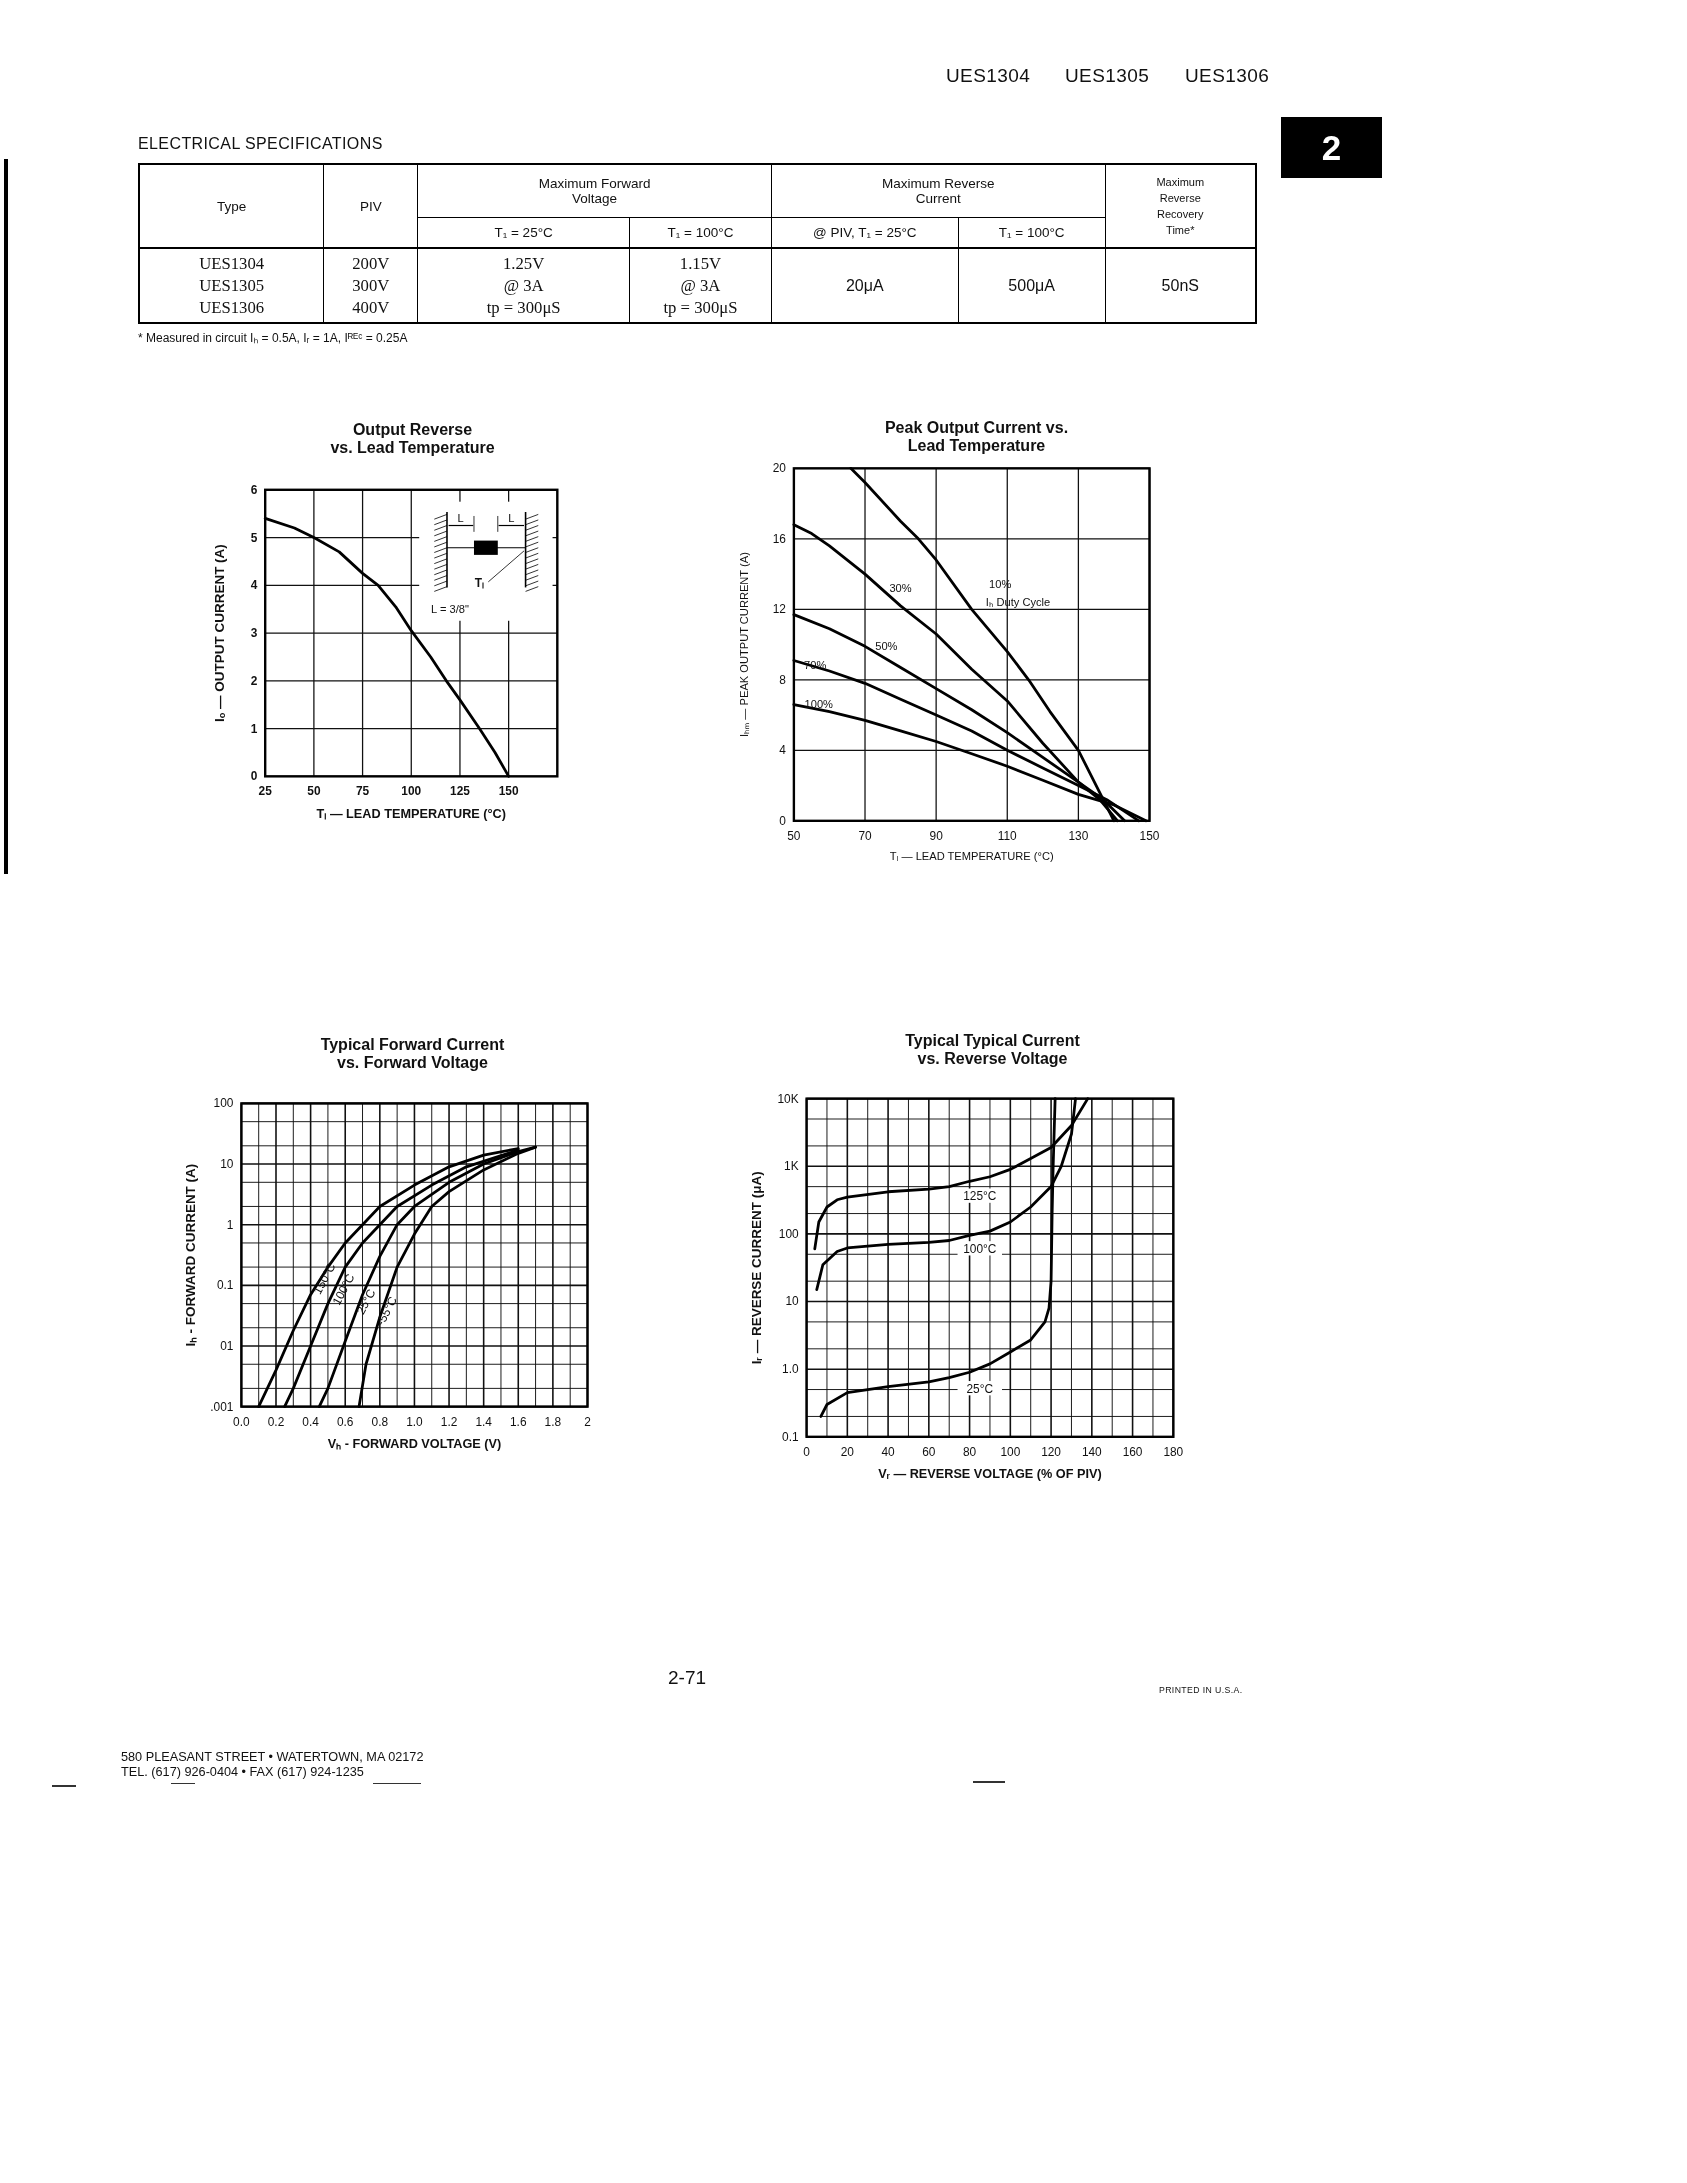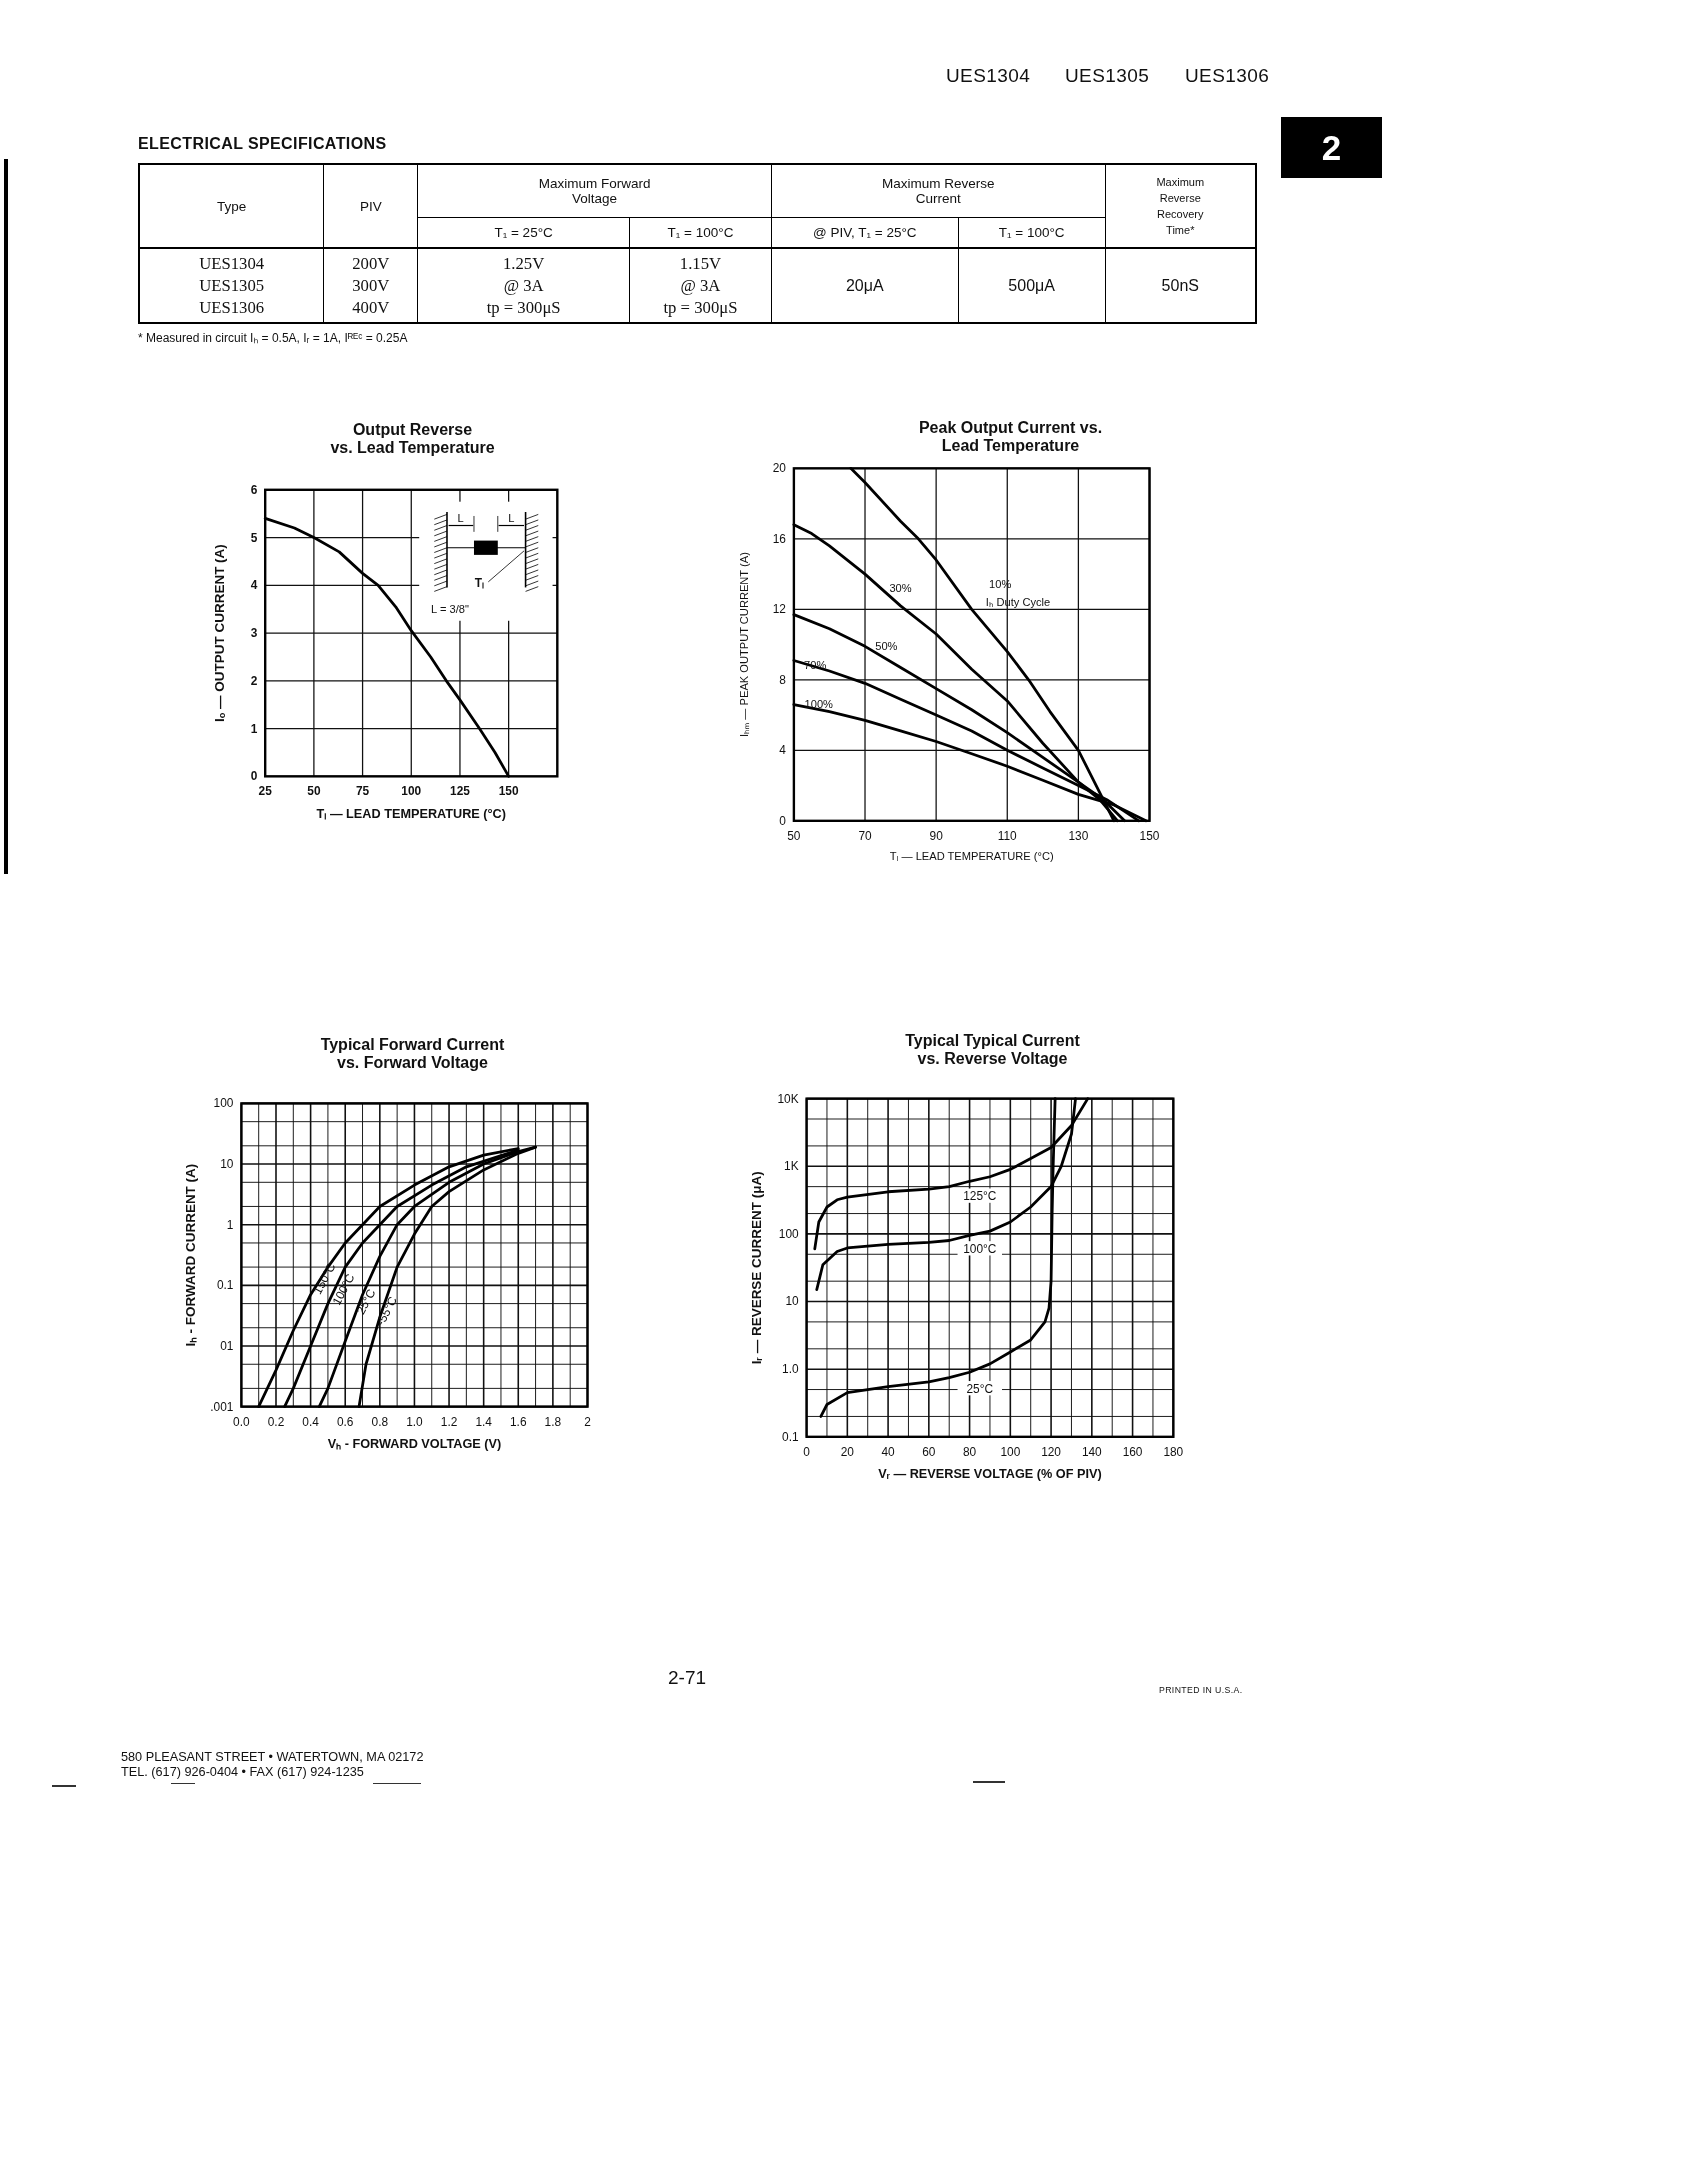--- a/index.html
+++ b/index.html
@@ -3,21 +3,21 @@
 <meta charset="utf-8">
 <style>
   html, body { margin: 0; padding: 0; background: #ffffff; }
   body { width: 1687px; height: 2183px; position: relative; overflow: hidden;
          font-family: "Liberation Sans", sans-serif; color: #111; }
   .abs { position: absolute; }
   .hdr-part { font-family: "Liberation Sans", sans-serif; font-size: 19px; top: 65px; letter-spacing: 0.4px; }
   .badge { left: 1281px; top: 117px; width: 101px; height: 61px; background: #000; color: #fff;
            font-weight: bold; font-size: 35px; display: flex; align-items: center; justify-content: center; }
   .left-bar { left: 4px; top: 159px; width: 4px; height: 715px; background: #000; }
-  .section-title { left: 138px; top: 135px; font-weight: bold; font-size: 16px; letter-spacing: 0.4px; }
+  .section-title { left: 138px; top: 135px; font-weight: normal; font-size: 16px; letter-spacing: 0.4px; }
   table.spec { position: absolute; left: 138px; top: 163px; width: 1119px; border-collapse: collapse;
                border: 2.4px solid #000; font-size: 13.5px; }
   table.spec th, table.spec td { border: 1.2px solid #000; text-align: center; padding: 0; }
   table.spec th { font-weight: normal; font-size: 13.5px; margin-top: 44px; }
   table.spec thead tr:first-child th { height: 52px; }
   table.spec thead tr:nth-child(2) th { height: 29px; }
   table.spec thead { border-bottom: 2.4px solid #000; }
   table.spec td { height: 73px; font-size: 16px; line-height: 22px; vertical-align: middle; }
   table.spec td.stack { font-family: "Liberation Serif", serif; font-size: 16.7px; }
   .footnote { left: 138px; top: 329px; font-size: 12px; }
@@ -92,21 +92,21 @@
   </tbody>
 </table>
 <div class="abs footnote">* Measured in circuit Iₕ = 0.5A, Iᵣ = 1A, Iᴿᴱᶜ = 0.25A</div>
 
 <div class="abs" style="left:238px;top:421px;width:349px">
   <div class="chart-title">
       <div>Output Reverse</div>
       <div>vs. Lead Temperature</div>
     </div>
 </div>
-<div class="abs" style="left:812px;top:419px;width:397px">
+<div class="abs" style="left:778px;top:419px;width:397px">
   <div class="chart-title">
       <div>Peak Output Current vs.</div>
       <div>Lead Temperature</div>
     </div>
 </div>
 <div class="abs" style="left:230px;top:1036px;width:365px">
   <div class="chart-title">
       <div>Typical Forward Current</div>
       <div>vs. Forward Voltage</div>
     </div>

